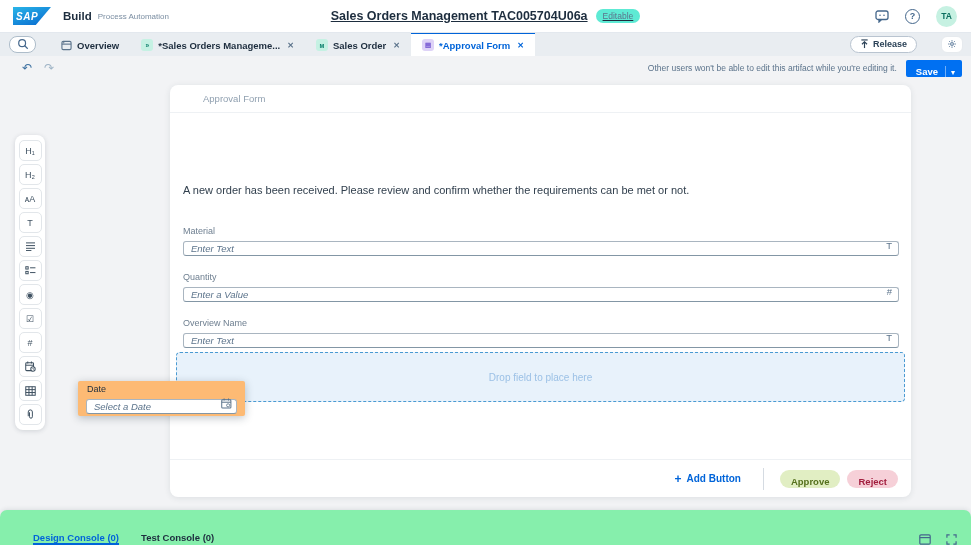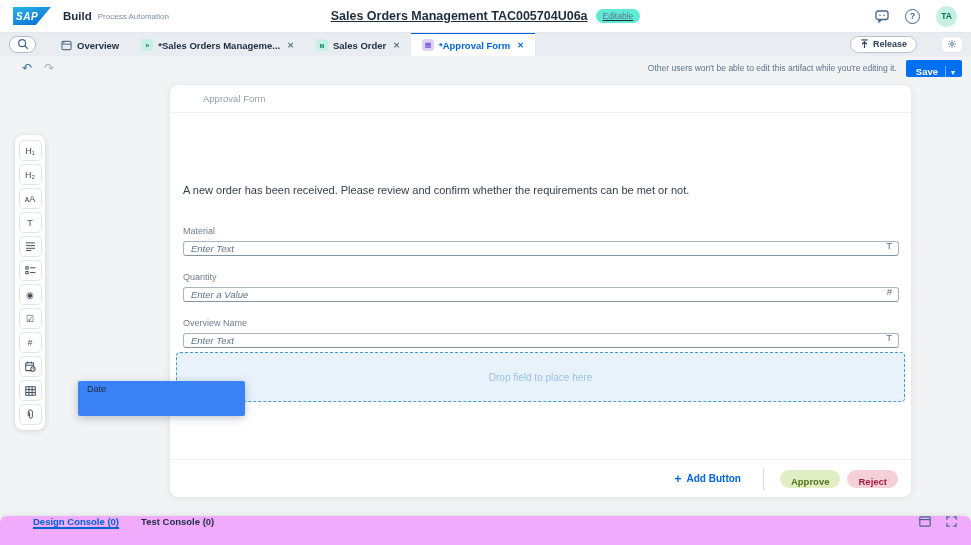--- a/index.html
+++ b/index.html
@@ -82,28 +82,28 @@
                display:flex;align-items:center;justify-content:flex-end;padding-right:13px;border-radius:0 0 8px 8px;}
   .add-btn{background:none;border:none;color:#0064d9;font-size:10px;font-weight:600;display:flex;
            align-items:center;gap:5px;cursor:pointer;font-family:"Liberation Sans",sans-serif;}
   .add-btn .plus{font-size:12px;font-weight:bold;}
   .foot-div{width:1px;height:22px;background:#d5dbe2;margin:0 16px 0 16px;}
   .pill{border:none;border-radius:9px;height:18px;padding:6px 11px;font-size:9.5px;font-weight:600;
         cursor:pointer;font-family:"Liberation Sans",sans-serif;}
   .pill.approve{background:#e1eec3;color:#55701d;}
   .pill.reject{background:#f6d0d8;color:#a21f3f;margin-left:7px;}
   
-  .drag-card{position:absolute;left:78px;top:381px;width:167px;height:35px;background:#3b82f6;border-radius:2px;
+  .drag-card{position:absolute;left:78px;top:381px;width:167px;height:35px;background:#fdba74;border-radius:2px;
              box-shadow:0 2px 8px rgba(29,45,62,.28);z-index:20;cursor:grabbing;}
   .drag-card .dlabel{position:absolute;left:9px;top:3px;font-size:9px;color:#1d2d3e;}
   .drag-card .dwrap{position:absolute;left:8px;right:8px;top:15px;height:15px;}
   .drag-card .cal{position:absolute;right:5px;top:2px;color:#5b738b;}
   
-  .console{position:absolute;left:0;right:0;bottom:0;height:29px;background:#f0abfc;border-radius:7px 7px 0 0;
-           box-shadow:0 -1px 4px rgba(29,45,62,.10);display:flex;align-items:flex-start;padding-left:33px;z-index:30;}
+  .console{position:absolute;left:0;right:0;bottom:0;height:35px;background:#86efac;border-radius:7px 7px 0 0;
+           box-shadow:0 -1px 4px rgba(29,45,62,.10);display:flex;align-items:flex-end;padding-left:33px;z-index:30;}
   .con-tab{display:flex;align-items:center;font-size:9.5px;font-weight:600;color:#1d2d3e;cursor:pointer;
            border-bottom:2px solid transparent;box-sizing:border-box;}
   .con-tab.active{color:#0064d9;border-bottom:2px solid #0064d9;}
   .con-tab + .con-tab{margin-left:22px;}
   .console-right{margin-left:auto;display:flex;align-items:center;gap:15px;margin-right:14px;color:#44678c;}
   svg{display:block;}
 </style>
 </head>
 <body>
 
@@ -300,20 +300,32 @@
         <span>Add Button</span>
       </button>
       <span class="foot-div"></span>
       <button class="pill approve">Approve</button>
       <button class="pill reject">Reject</button>
     </div>
   </div>
 
   <div class="drag-card">
     <span class="dlabel">Date</span>
+    <div class="dwrap">
+      <input class="fld-input" readonly="" placeholder="Select a Date" style="">
+      <span class="cal">
+        <svg width="11" height="11" viewBox="0 0 12 12">
+            <rect x="0.8" y="2" width="10" height="9" rx="1" fill="none" stroke="currentColor" stroke-width="1.1"></rect>
+            <line x1="3.4" y1="0.6" x2="3.4" y2="2.8" stroke="currentColor" stroke-width="1.1"></line>
+            <line x1="8.2" y1="0.6" x2="8.2" y2="2.8" stroke="currentColor" stroke-width="1.1"></line>
+            <line x1="0.8" y1="4.6" x2="10.8" y2="4.6" stroke="currentColor" stroke-width="1.1"></line>
+            <circle cx="7.8" cy="8" r="1.7" fill="none" stroke="currentColor" stroke-width="0.9"></circle>
+          </svg>
+      </span>
+    </div>
   </div>
 
   <div class="console">
     <div class="con-tab active">Design Console (0)</div>
     <div class="con-tab">Test Console (0)</div>
     <div class="console-right">
       <button class="icon-btn">
         <svg width="12" height="11" viewBox="0 0 12 11">
             <rect x="0.8" y="0.8" width="10.4" height="9.4" rx="1.2" fill="none" stroke="currentColor" stroke-width="1.2"></rect>
             <line x1="0.8" y1="3.6" x2="11.2" y2="3.6" stroke="currentColor" stroke-width="1.2"></line>

